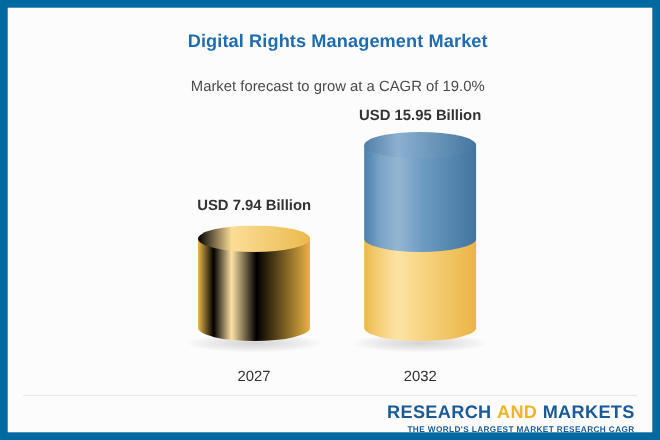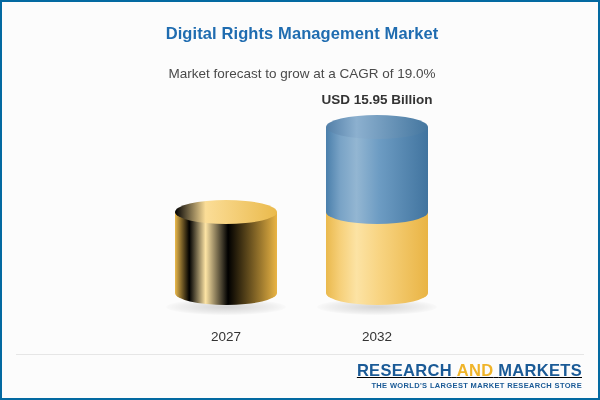--- a/index.html
+++ b/index.html
@@ -11,21 +11,21 @@
     height: 400px;
     font-family: "Liberation Sans", sans-serif;
     background: #ffffff;
   }
 
   #card {
     position: relative;
     width: 600px;
     height: 400px;
     box-sizing: border-box;
-    border: 2px solid #0369a1;
+    border: 7px solid #0369a1;
     background: #fcfcfc;
     overflow: hidden;
   }
 
   
   #chart-title {
     position: absolute;
     top: 22px;
     left: 0;
     width: 600px;
@@ -111,21 +111,20 @@
     right: 16px;
     top: 360px;
     text-align: right;
   }
   #logo-main {
     font-size: 16.5px;
     font-weight: bold;
     letter-spacing: 0.3px;
     line-height: 1.05;
     white-space: nowrap;
-    text-decoration: underline;
   }
   .logo-blue { color: #1a5a96; }
   .logo-gold { color: #f0b429; }
   #logo-tagline {
     margin-top: 2px;
     font-size: 7.5px;
     font-weight: bold;
     color: #1a5a96;
     letter-spacing: 0.35px;
     white-space: nowrap;
@@ -137,20 +136,21 @@
 <div id="card">
 
   <div id="chart-title">Digital Rights Management Market</div>
 
   <div id="chart-subtitle">Market forecast to grow at a CAGR of 19.0%</div>
 
   <div id="plot">
 
     <div class="bar-group" id="bar-group-0" style="left:173px; width:102px; height:352px;">
 
+      <div class="value-label" style="top:172px;">USD 7.94 Billion</div>
 
       <div class="cyl-shadow" style="bottom:39px; width:120px; height:16px;"></div>
 
       <svg class="cylinder" xmlns="http://www.w3.org/2000/svg" style="bottom:49px; width:102px; height:105px;" viewBox="0 0 102 105" preserveAspectRatio="none">
         <defs>
           <linearGradient id="g-yellow-body-0" x1="0" y1="0" x2="1" y2="0">
             <stop offset="0%" stop-color="#eab94d"></stop>
             <stop offset="14%" stop-color="#f6d histoire07a"></stop>
             <stop offset="30%" stop-color="#fce3a4"></stop>
             <stop offset="52%" stop-color="#f8d membr482"></stop>
@@ -209,16 +209,16 @@
 
   </div>
 
   <div id="footer-rule"></div>
 
 
   <div id="logo">
     <div id="logo-main">
       <span class="logo-blue">RESEARCH</span><span>&nbsp;</span><span class="logo-gold">AND</span><span>&nbsp;</span><span class="logo-blue">MARKETS</span>
     </div>
-    <div id="logo-tagline">THE WORLD'S LARGEST MARKET RESEARCH STORE</div>
+    <div id="logo-tagline">THE WORLD'S LARGEST MARKET RESEARCH CAGR</div>
   </div>
 
 </div>
 
 </body></html>

